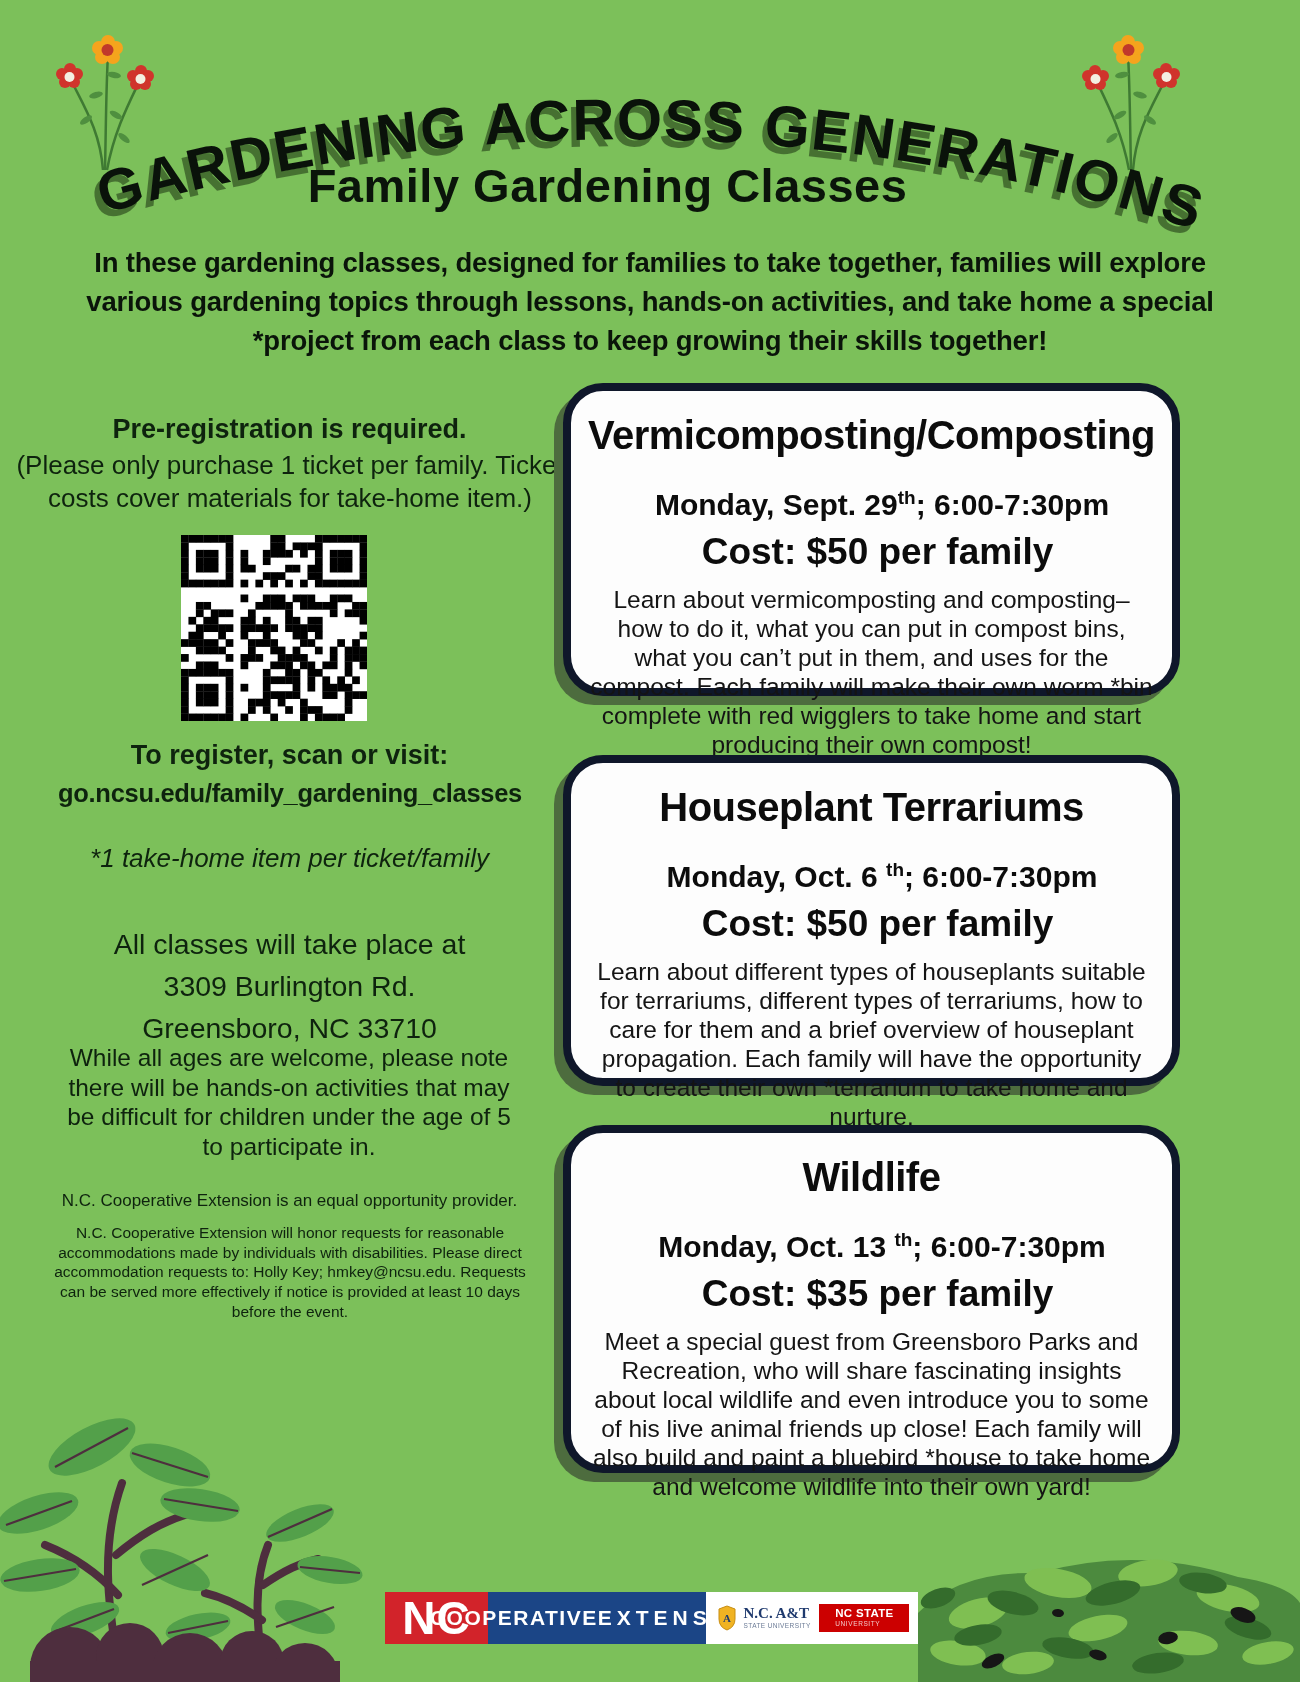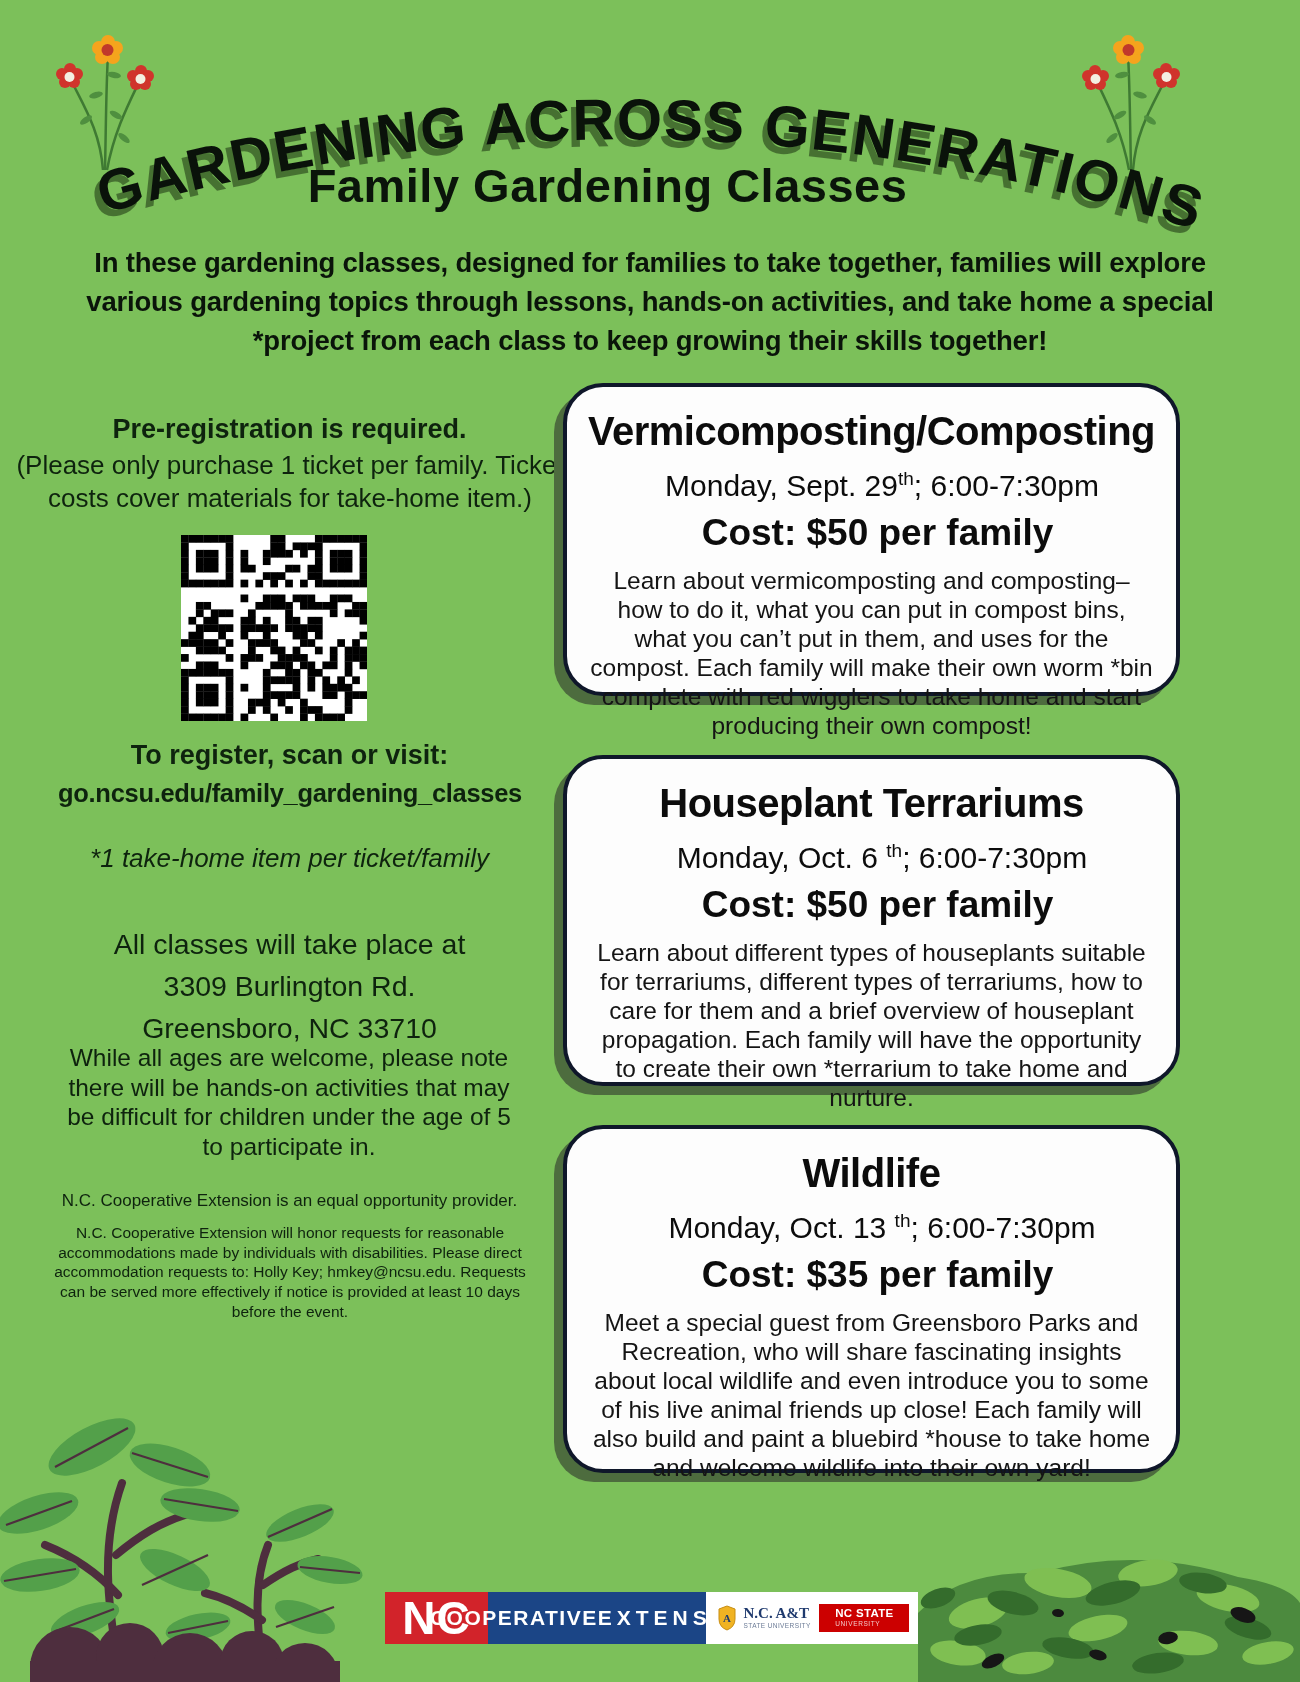--- a/index.html
+++ b/index.html
@@ -20,27 +20,27 @@
   .qr-wrap{position:absolute;left:181px;top:535px;width:186px;height:186px;background:#fff;}
   .register-h{position:absolute;left:22px;top:740px;width:535px;text-align:center;font-size:27px;font-weight:bold;}
   .register-url{position:absolute;left:10px;top:779px;width:560px;text-align:center;font-size:25.5px;font-weight:bold;letter-spacing:-0.3px;}
   .ticket-note{position:absolute;left:22px;top:843px;width:535px;text-align:center;font-size:26px;font-style:italic;}
   .location{position:absolute;left:22px;top:923px;width:535px;text-align:center;font-size:28.5px;line-height:1.48;}
   .age-note{position:absolute;left:58px;top:1043px;width:462px;text-align:center;font-size:24.5px;line-height:1.21;}
   .eeo{position:absolute;left:22px;top:1191px;width:535px;text-align:center;font-size:17px;}
   .accom{position:absolute;left:45px;top:1223px;width:490px;text-align:center;font-size:15.5px;line-height:1.27;}
   
   .card{position:absolute;left:563px;width:617px;background:#fdfdfd;
-        border:4px solid #0f172a;border-radius:40px;box-shadow:-9px 9px 0 #4d6c3e;
+        border:8px solid #0f172a;border-radius:40px;box-shadow:-9px 9px 0 #4d6c3e;
         text-align:center;color:#0c0c0c;box-sizing:border-box;}
   .card1{top:383px;height:313px;}
   .card2{top:755px;height:331px;}
   .card3{top:1125px;height:348px;}
   .card-title{margin-top:22px;font-size:40px;font-weight:bold;letter-spacing:-0.5px;}
-  .card-date{margin-top:15px;font-size:30px;font-weight:normal;padding-left:21px;}
+  .card-date{margin-top:30px;font-size:30px;font-weight:bold;padding-left:21px;}
   .card-date sup{font-size:19px;}
   .card-cost{margin-top:9px;font-size:37px;font-weight:bold;margin-left:12px;}
   .card-body{margin:13px auto 0;width:565px;font-size:24.5px;line-height:1.18;color:#141414;}
   
   .logobar{position:absolute;left:385px;top:1592px;height:52px;display:flex;}
   .nc-red{width:103px;background:#d2232a;color:#fff;display:flex;align-items:center;justify-content:center;
           font-size:46px;font-weight:bold;letter-spacing:1px;}
   .coop-blue{width:218px;background:#1b4586;color:#fff;display:flex;flex-direction:row;
              align-items:center;justify-content:center;font-weight:bold;}
   .coop-l1{font-size:21px;letter-spacing:1.5px;}

